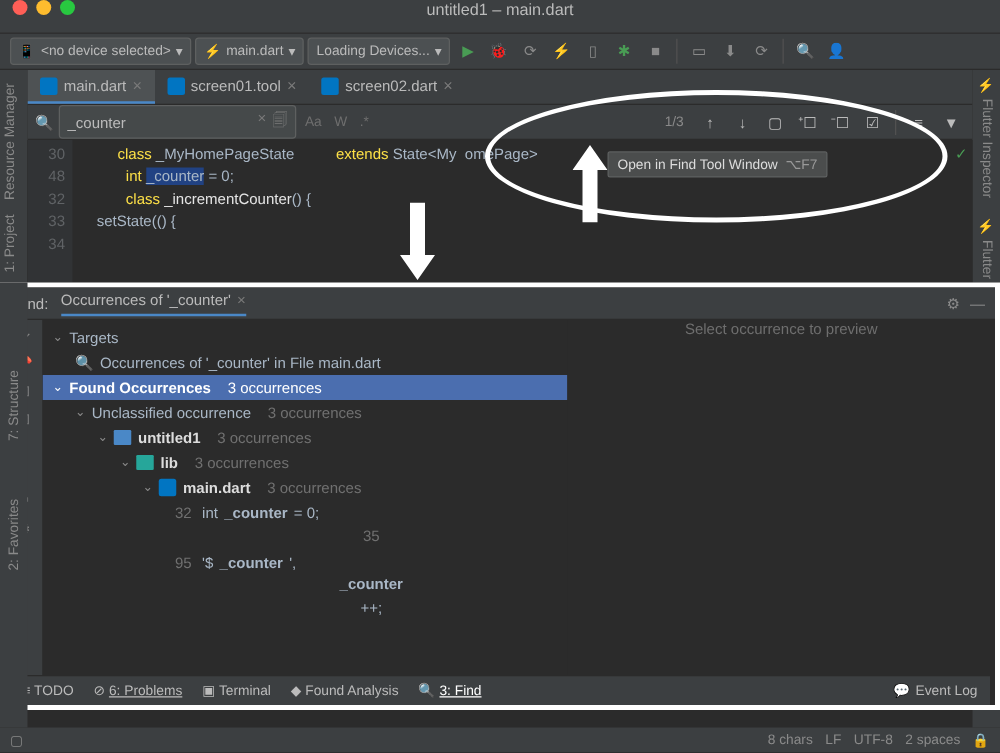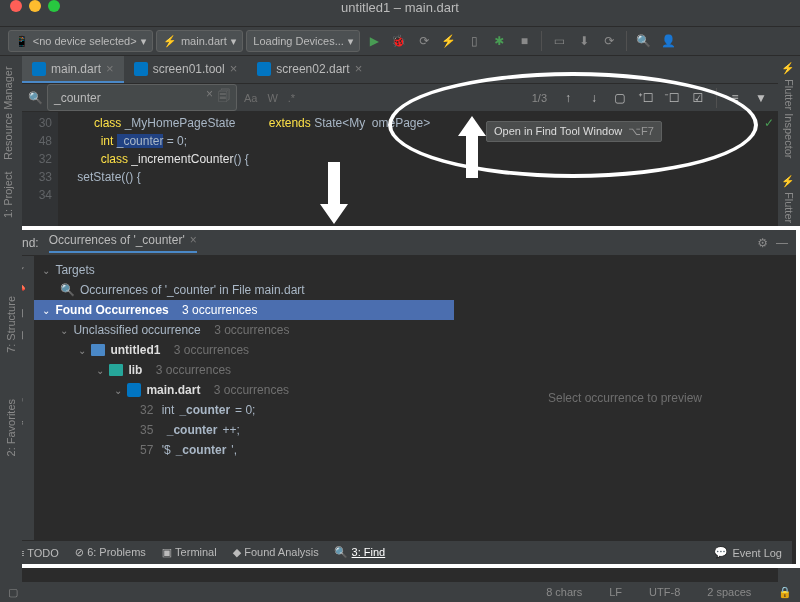--- a/index.html
+++ b/index.html
@@ -58,36 +58,36 @@
 
 
 .find-panel { position: absolute; left: 0; right: 0; top: 226px; bottom: 34px; border: 4px solid #fff; background: #2b2b2b; display: flex; flex-direction: column; }
 .find-header { height: 26px; background: #3c3f41; border-bottom: 1px solid #2b2b2b; display: flex; align-items: center; padding: 0 8px; gap: 10px; }
 .find-header .label { color: #bbb; }
 .find-tab { color: #bbb; border-bottom: 2px solid #4a88c7; padding-bottom: 4px; display: flex; align-items: center; gap: 5px; }
 .find-tab .close { color: #7a7a7a; }
 .find-body { flex: 1; display: flex; }
 .find-left-icons { width: 30px; background: #3c3f41; display: flex; flex-direction: column; align-items: center; gap: 8px; padding-top: 6px; }
 .find-tree { flex: 0 0 420px; background: #2b2b2b; padding: 4px 0; font-size: 12px; overflow: hidden; }
-.find-preview { flex: 1; background: #2b2b2b; display: flex; align-items: center; justify-content: center; color: #6e6e6e; font-size: 12px; }
+.find-preview { flex: 1; background: #2b2b2b; display: flex; align-items: flex-start; justify-content: center; color: #6e6e6e; font-size: 12px; }
 .tree-row { display: flex; align-items: center; gap: 5px; padding: 2px 0 2px 8px; height: 20px; white-space: nowrap; }
 .tree-row.sel { background: #4b6eaf; color: #fff; }
 .tree-row .chev { font-size: 10px; color: #8a8a8a; }
 .muted { color: #707070; }
 .bold { font-weight: bold; color: #ddd; }
 .folder-blue { width: 14px; height: 12px; background: #4a88c7; border-radius: 1px; }
 .folder-teal { width: 14px; height: 12px; background: #26a69a; border-radius: 1px; }
 
 
 .panel-tabs { height: 24px; background: #3c3f41; border-top: 1px solid #2b2b2b; display: flex; align-items: center; padding: 0 10px; gap: 16px; font-size: 11px; color: #bbb; margin: 0 4px; }
 .panel-tabs .right { margin-left: auto; display: flex; align-items: center; gap: 4px; }
 
 
 .statusbar { position: absolute; left: 0; right: 0; bottom: 0; height: 20px; background: #3c3f41; display: flex; align-items: center; padding: 0 8px; gap: 10px; font-size: 11px; color: #8a8a8a; }
-.statusbar .right { margin-left: auto; display: flex; gap: 27px; }
+.statusbar .right { margin-left: auto; display: flex; gap: 10px; }
 
 
 .annotation-ellipse { position: absolute; border: 4px solid #fff; border-radius: 50%; pointer-events: none; }
 .annotation-arrow-down { position: absolute; pointer-events: none; }
 .tooltip { position: absolute; background: #4b4d4d; border: 1px solid #5e6060; padding: 3px 7px; font-size: 11px; color: #ddd; border-radius: 2px; }
 
 svg { display: block; }
 </style>
 </head>
 <body>
@@ -240,30 +240,30 @@
           <span class="chev">⌄</span>
           <span>Targets</span>
         </div>
       <div class="tree-row" style="padding-left:26px;">🔍 <span>Occurrences of '_counter' in File main.dart</span></div>
       <div class="tree-row sel"><span class="chev" style="color:#fff;">⌄</span><span class="bold" style="color:#fff;">Found Occurrences</span>&nbsp;<span style="color:#fff;">3 occurrences</span></div>
       <div class="tree-row" style="padding-left:26px;"><span class="chev">⌄</span><span>Unclassified occurrence</span>&nbsp;<span class="muted">3 occurrences</span></div>
       <div class="tree-row" style="padding-left:44px;"><span class="chev">⌄</span><span class="folder-blue"></span><span class="bold">untitled1</span>&nbsp;<span class="muted">3 occurrences</span></div>
       <div class="tree-row" style="padding-left:62px;"><span class="chev">⌄</span><span class="folder-teal"></span><span class="bold">lib</span>&nbsp;<span class="muted">3 occurrences</span></div>
       <div class="tree-row" style="padding-left:80px;"><span class="chev">⌄</span><span class="dart-icon"></span><span class="bold">main.dart</span>&nbsp;<span class="muted">3 occurrences</span></div>
       <div class="tree-row" style="padding-left:106px;"><span class="muted">32</span>&nbsp;int <b>_counter</b> = 0;</div>
-      <div class="tree-row" style="padding-left:106px;"><span class="muted">35</span>&nbsp;<b>_counter</b>++;</div>
-      <div class="tree-row" style="padding-left:106px;"><span class="muted">57</span>&nbsp;'$<b>_counter</b>',</div>
+      <div class="tree-row" style="padding-left:106px;flex-direction:column;"><span class="muted">35</span>&nbsp;<b>_counter</b>++;</div>
+      <div class="tree-row" style="padding-left:106px;"><span class="muted">95</span>&nbsp;'$<b>_counter</b>',</div>
     </div>
     <div class="find-preview">
       <span>Select occurrence to preview</span>
     </div>
   </div>
   <div class="panel-tabs">
     <span>≡ <span>TODO</span></span>
-    <span>⊘ <span style="">6: Problems</span></span>
+    <span>⊘ <span style="text-decoration:underline;">6: Problems</span></span>
     <span>▣ <span>Terminal</span></span>
     <span>◆ <span>Found Analysis</span></span>
     <span style="color:#fff;">🔍 <span style="text-decoration:underline;">3: Find</span></span>
     <span class="right">💬 <span>Event Log</span></span>
   </div>
 </div>
 
 <div class="left-sidebar2">
   <span class="vtab" style="margin-top:60px;">7: Structure</span>
   <span class="vtab" style="margin-top:30px;">2: Favorites</span>

